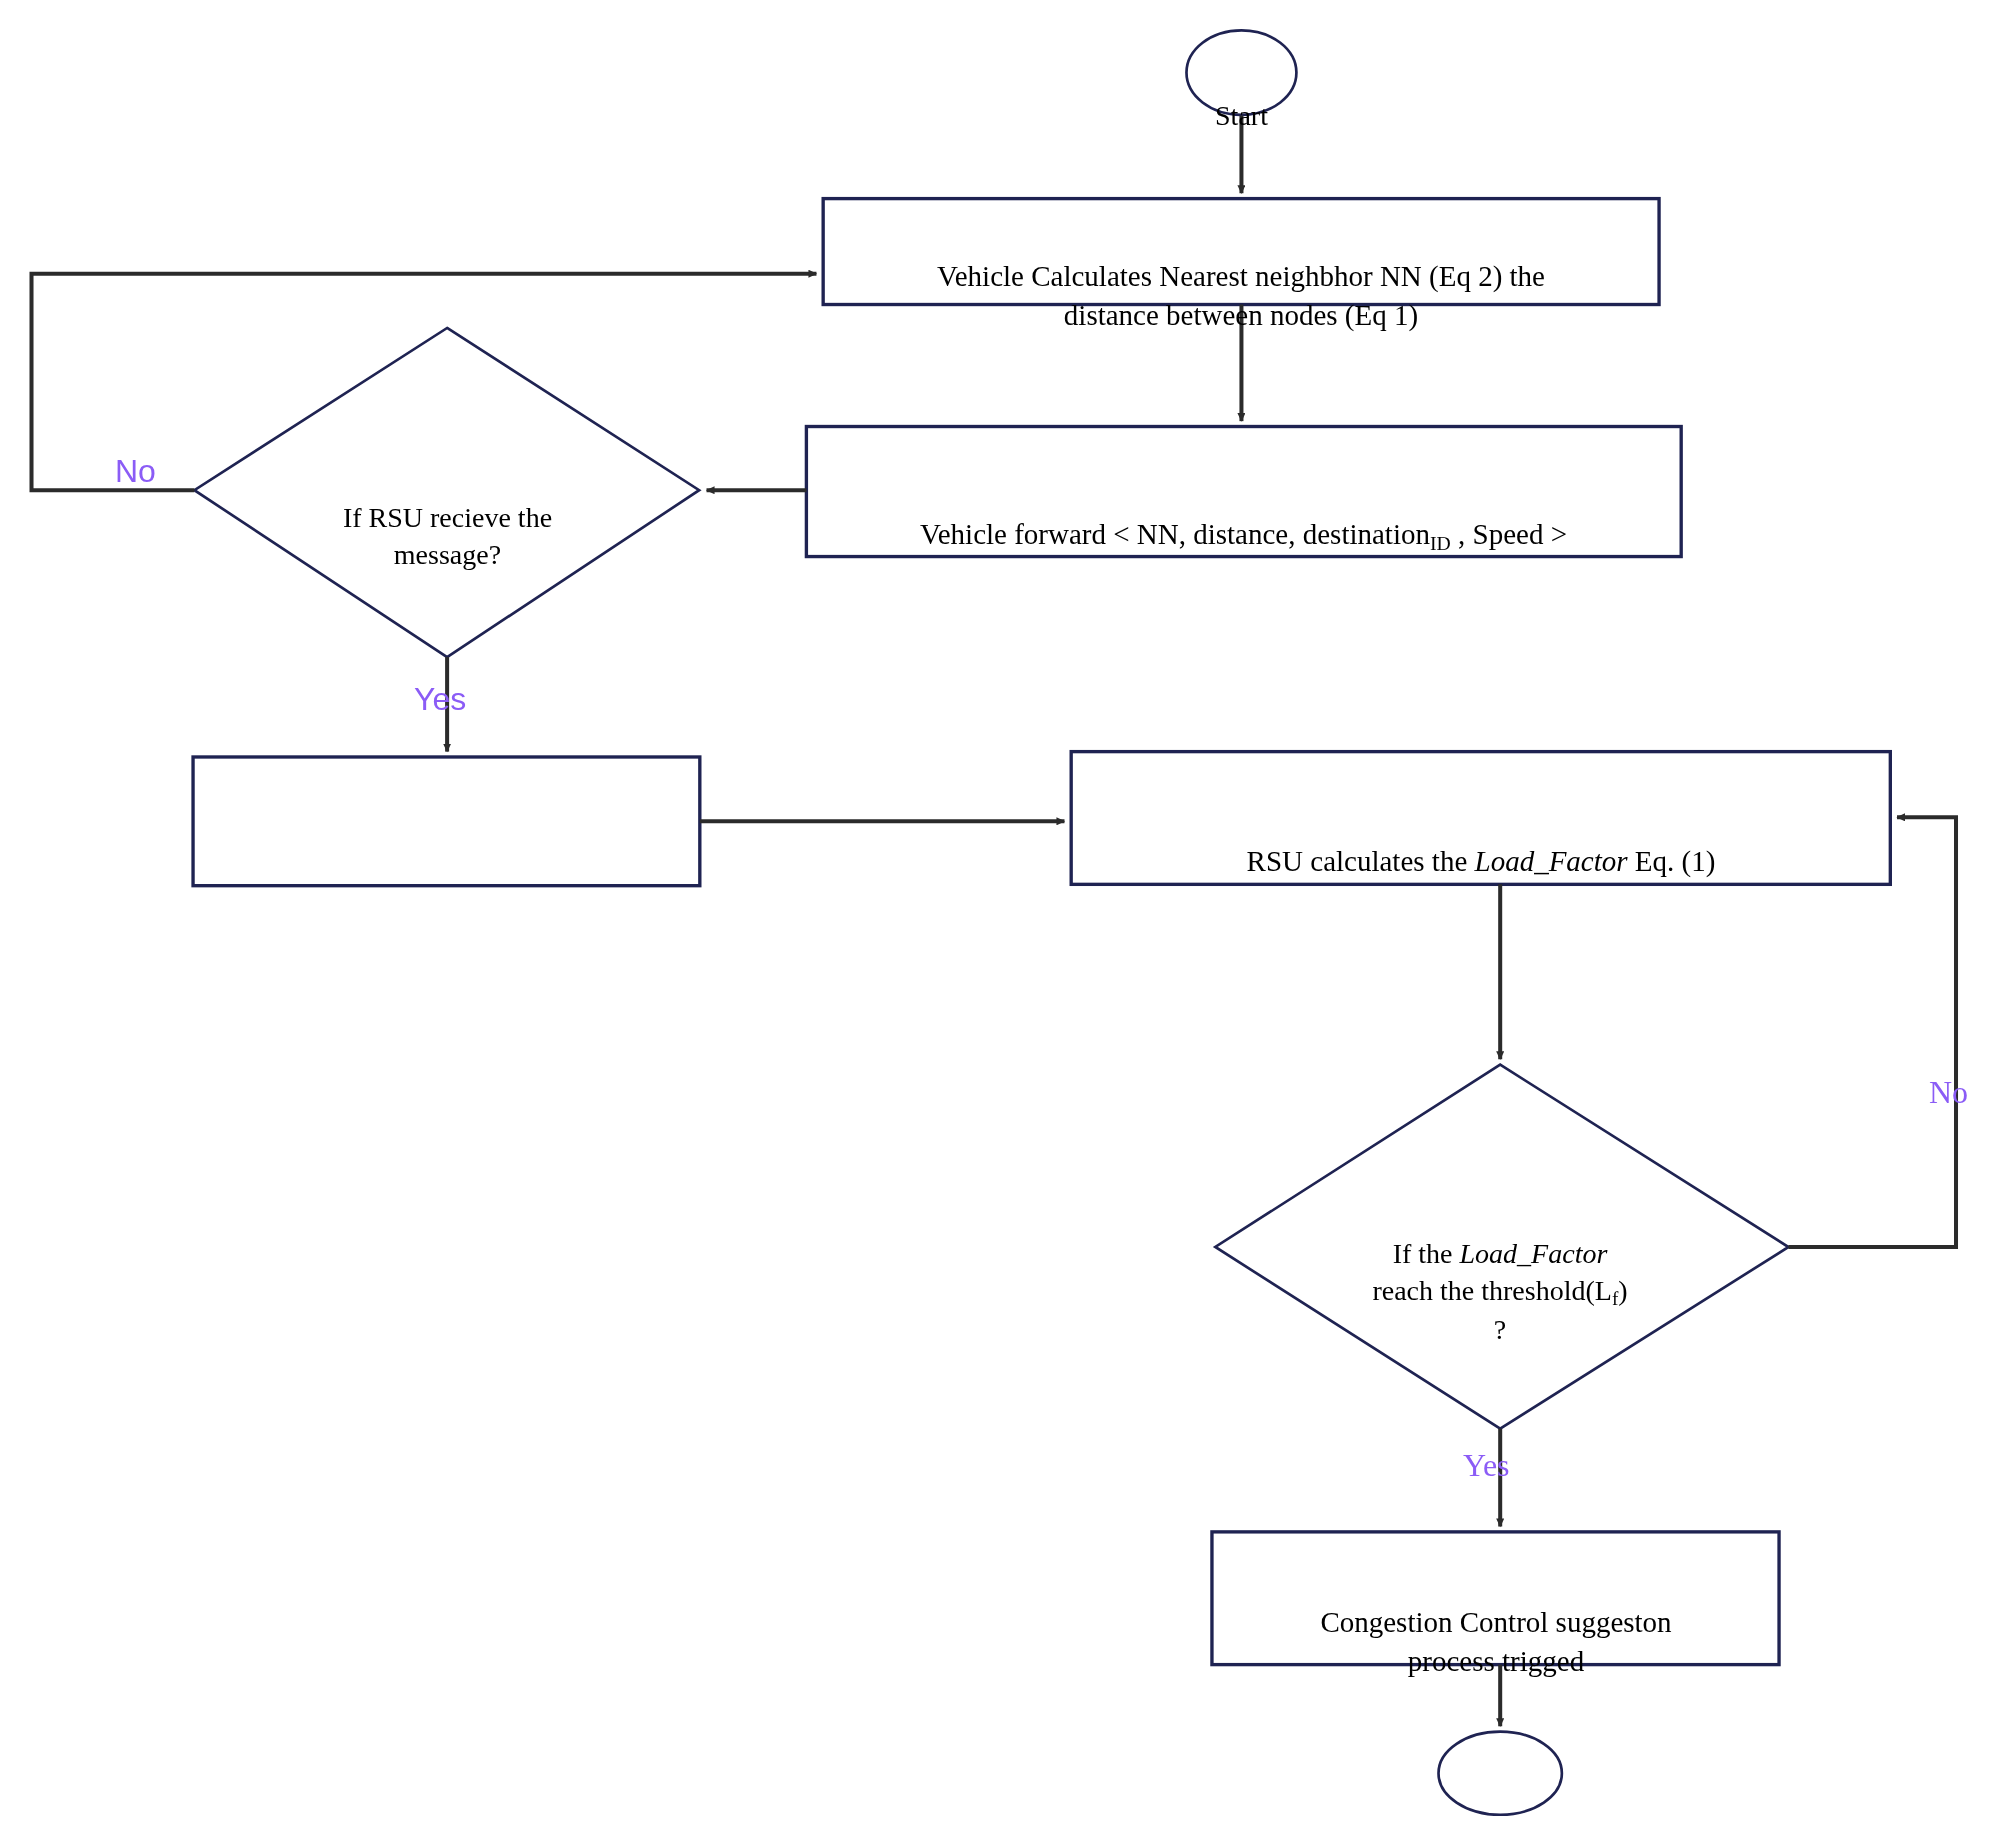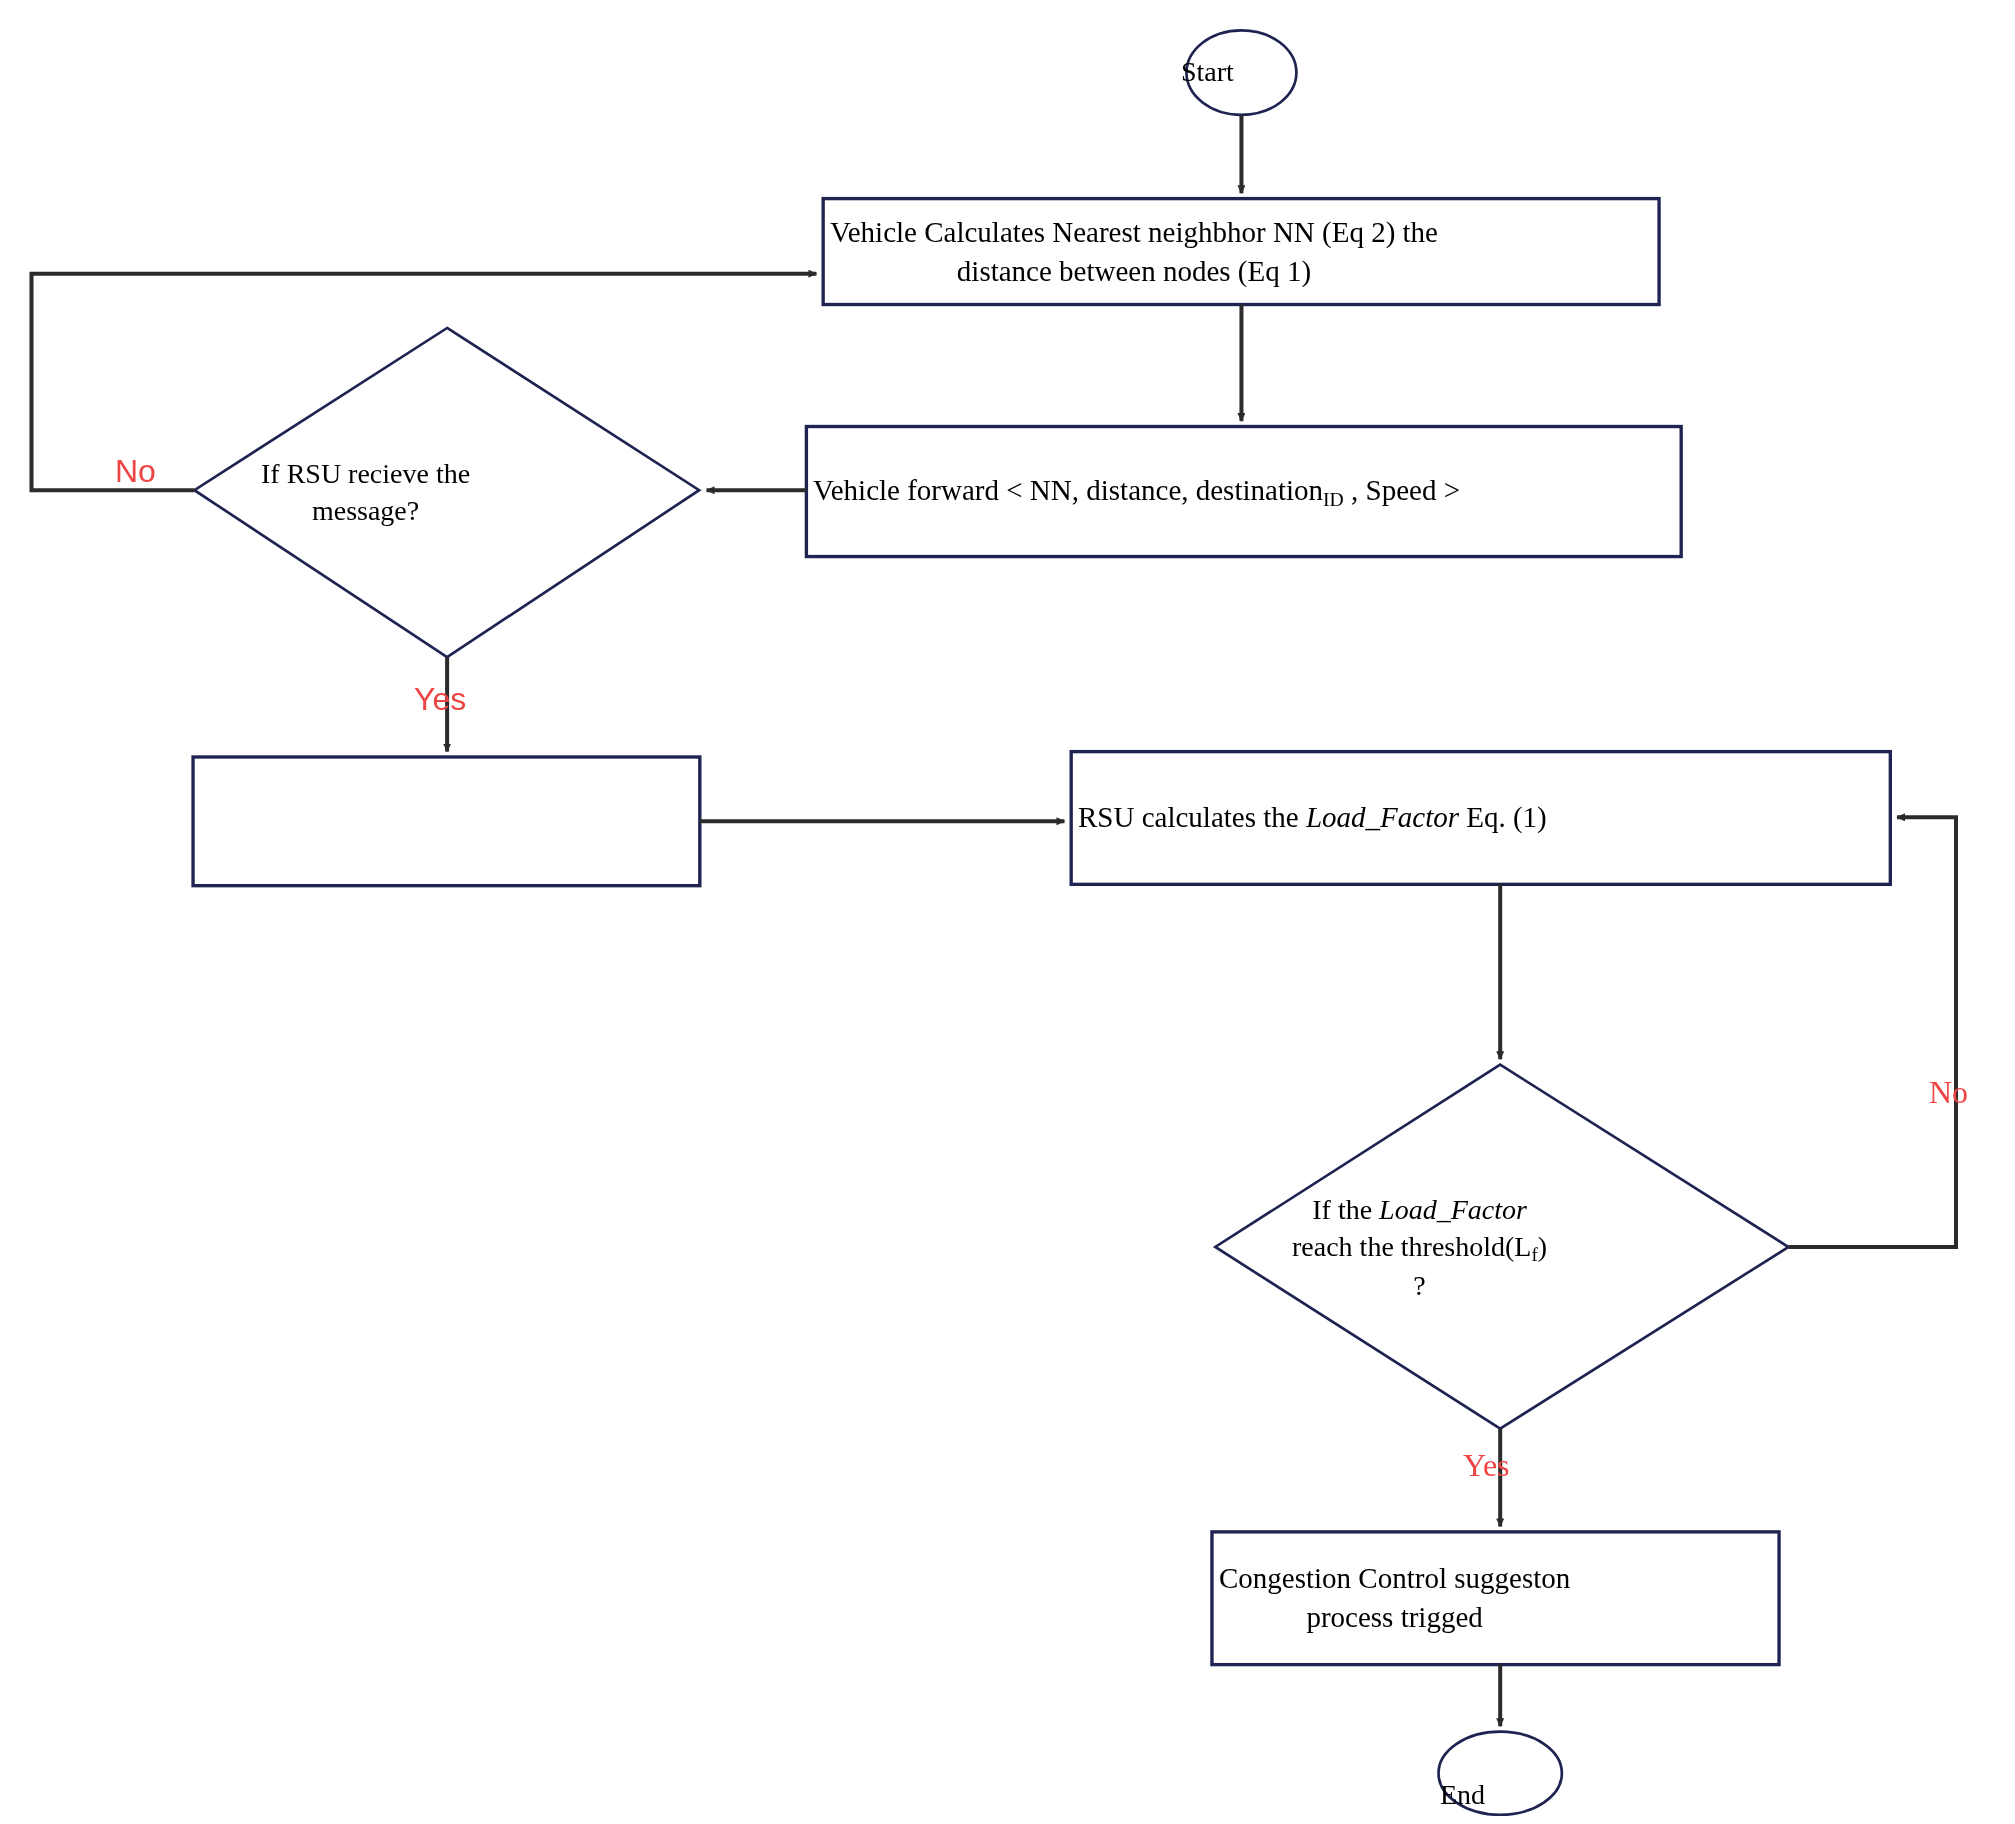--- a/index.html
+++ b/index.html
@@ -1,25 +1,25 @@
 <!DOCTYPE html>
 <html style="font-size:10.7px"><head>
 <meta charset="utf-8">
 <style>
   html,body{margin:0;padding:0;background:#ffffff;}
   #page{position:relative;width:2015px;height:1825px;background:#ffffff;overflow:hidden;
         font-family:"Liberation Serif","DejaVu Serif",serif;}
   svg.layer{position:absolute;left:0;top:0;width:2015px;height:1825px;}
-  .node-text{position:absolute;display:flex;align-items:center;justify-content:flex-start;
+  .node-text{position:absolute;display:flex;align-items:center;justify-content:center;
              text-align:center;color:#000000;line-height:1.32;
-             font-family:"Liberation Serif","DejaVu Serif",serif;}
+             font-family:"Liberation Serif","DejaVu Serif",serif;margin-top:44px;}
   .proc-text{font-size:29px;}
   .term-text{font-size:28px;}
   .dec-text{font-size:28px;}
-  .edge-label{position:absolute;color:#ef4444;white-space:nowrap;text-align:center;}
+  .edge-label{position:absolute;color:#8b5cf6;white-space:nowrap;text-align:center;}
   .lbl-sans{font-family:"Liberation Sans","DejaVu Sans",sans-serif;font-size:32px;}
   .lbl-serif{font-family:"Liberation Serif","DejaVu Serif",serif;font-size:32px;}
   .it{font-style:italic;}
   sub{font-size:0.68em;vertical-align:-0.28em;}
 </style>
 </head>
 <body>
 
 <div id="page">
 

